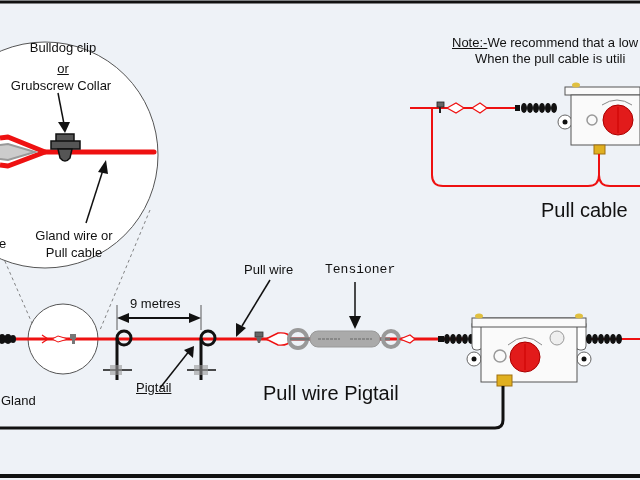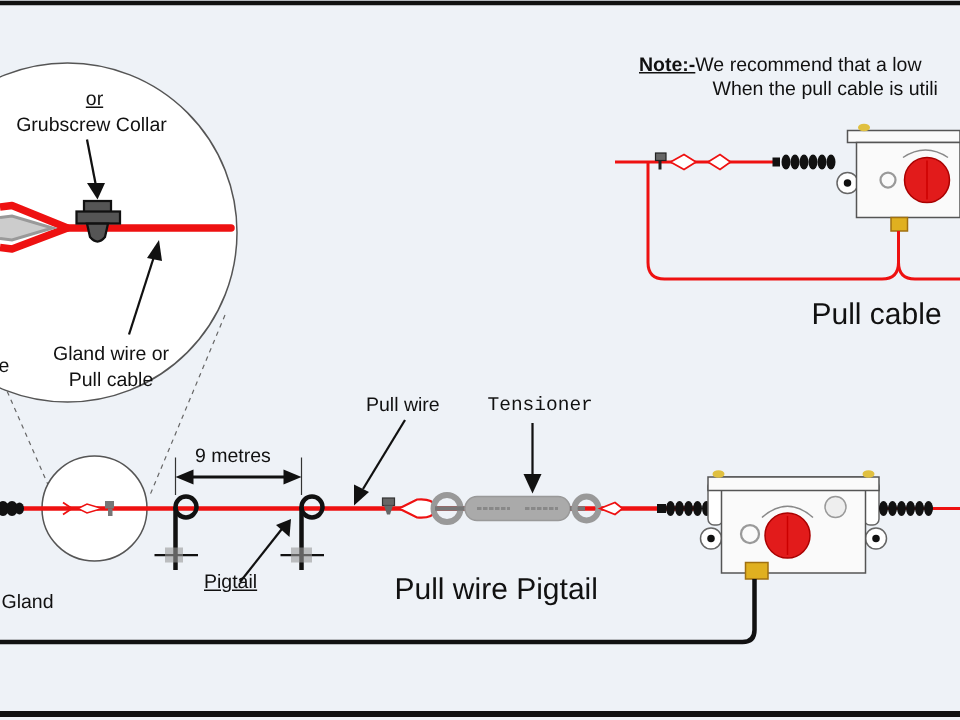--- a/index.html
+++ b/index.html
@@ -1,21 +1,21 @@
 <!DOCTYPE html>
 <html><head>
 <meta charset="utf-8">
 <style>
   html, body { margin:0; padding:0; }
   body { width:640px; height:480px; overflow:hidden; background:#eef2f7; font-family:"Liberation Sans", sans-serif; position:relative; }
   .lbl { position:absolute; color:#111; font-family:"Liberation Sans", sans-serif; white-space:nowrap; }
   .s13 { font-size:13px; line-height:15px; }
   .s20 { font-size:20px; line-height:22px; }
   .center { text-align:center; }
-  .note-key { font-weight:bold; text-decoration:underline; }
+  .note-key { font-weight:normal; text-decoration:underline;margin-left:26px; }
   svg { position:absolute; left:0; top:0; }
 </style>
 </head>
 <body>
 
 <svg width="640" height="480" viewBox="0 0 640 480">
 
   <line x1="0" y1="2" x2="640" y2="2" stroke="#111" stroke-width="3"></line>
   <line x1="0" y1="476" x2="640" y2="476" stroke="#111" stroke-width="4"></line>
 
@@ -167,21 +167,22 @@
     <path d="M602,105 Q617,95 632,105" fill="none" stroke="#888"></path>
     <circle cx="618" cy="120" r="15" fill="#e21b1b" stroke="#a00"></circle>
     <line x1="618" y1="107" x2="618" y2="133" stroke="#c00" stroke-width="1"></line>
     <rect x="594" y="145" width="11" height="9" fill="#e0b020" stroke="#a07010"></rect>
   </g>
   <path d="M432,108 L432,175 Q432,186 443,186 L588,186 Q599,186 599,175 L599,154" fill="none" stroke="#ee1111" stroke-width="2"></path>
   <path d="M599,154 L599,175 Q599,186 610,186 L640,186" fill="none" stroke="#ee1111" stroke-width="2"></path>
 </svg>
 
 <div class="lbl s13 center" style="left:14px; top:40px; width:98px;">
-  <div style="margin-top:18px;text-decoration:underline;">or</div>
+  <div>Bulldog clip</div>
+  <div style="margin-top:6px;text-decoration:underline;">or</div>
   <div style="margin-top:2px; margin-left:-18px; width:130px;">Grubscrew Collar</div>
 </div>
 <div class="lbl s13 center" style="left:34px; top:228px; width:80px;">
   <div>Gland wire or</div>
   <div style="margin-top:2px;">Pull cable</div>
 </div>
 <div class="lbl s13" style="left:-1px; top:236px;">e</div>
 
 <div class="lbl s13" style="left:426px; top:35px;"><span class="note-key">Note:-</span><span>We recommend that a low</span></div>
 <div class="lbl s13" style="left:475px; top:51px;">When the pull cable is utili</div>

